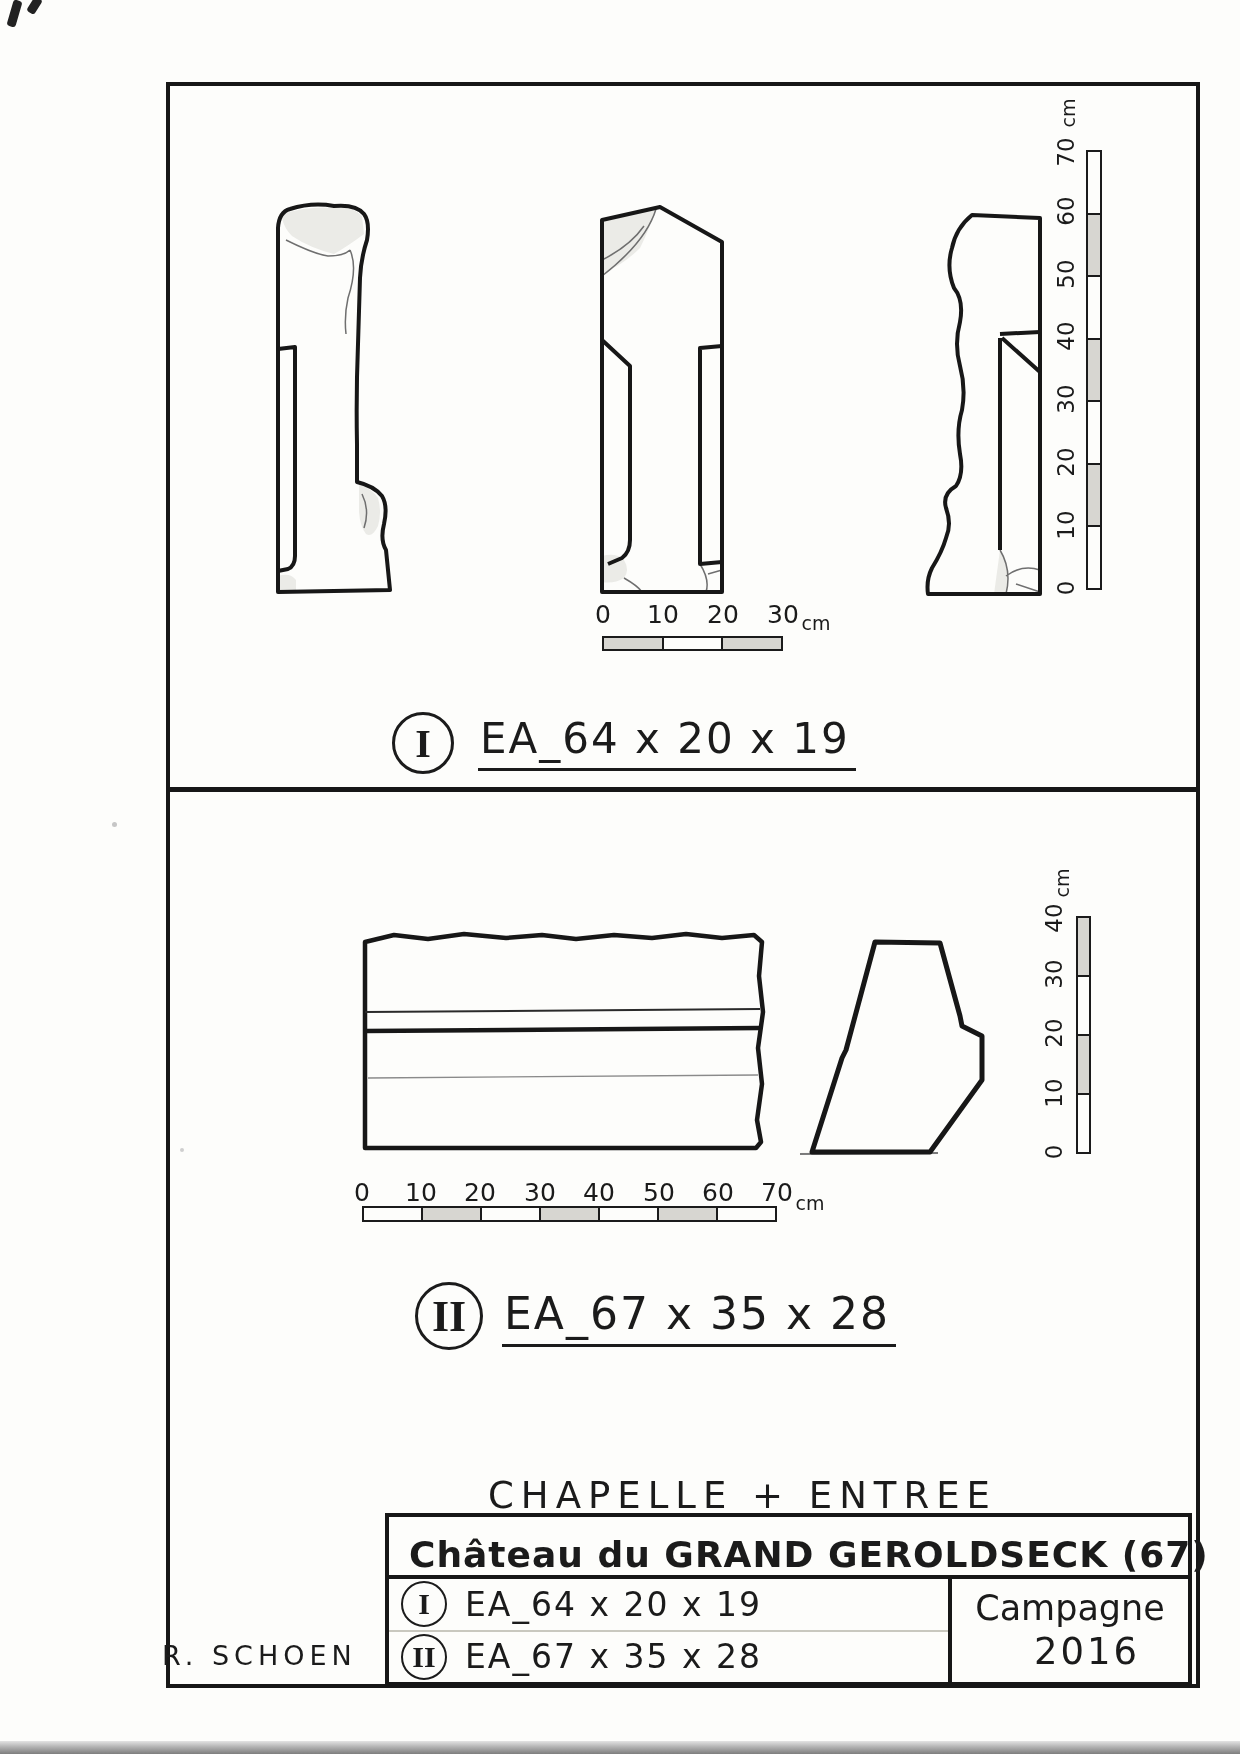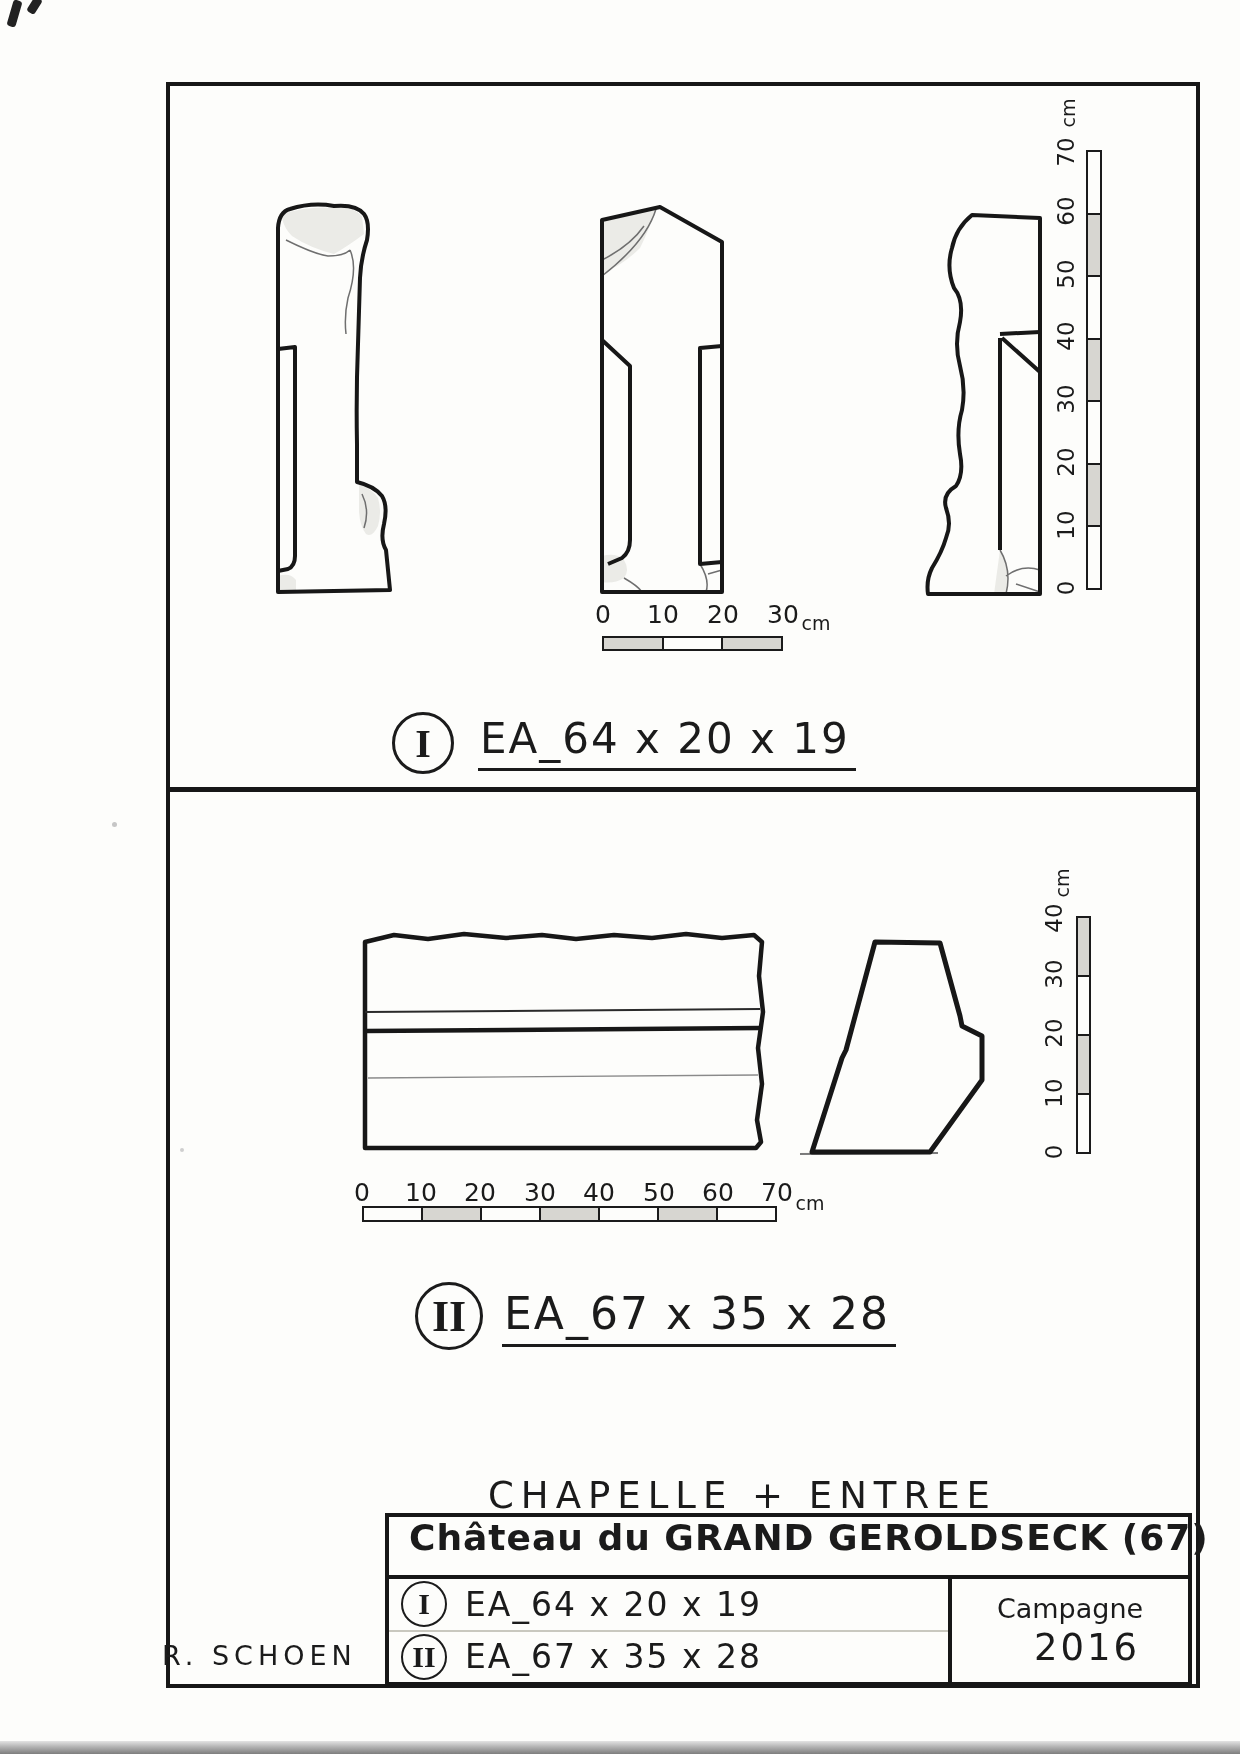--- a/index.html
+++ b/index.html
@@ -30,31 +30,31 @@
   
   .num-circle{border:3px solid #1b1b1b;border-radius:50%;display:flex;align-items:center;justify-content:center;
               font-family:"Liberation Serif",serif;font-weight:bold;background:transparent;}
   .code{font-size:42px;letter-spacing:2px;border-bottom:3px solid #1b1b1b;padding:0 6px 5px 2px;white-space:nowrap;}
 
   #caption{left:488px;top:1458px;font-size:37px;letter-spacing:7px;border-bottom:3px solid #4a4a4a;
            white-space:nowrap;margin-top:16px;}
 
   
   #title-block{left:385px;top:1513px;width:799px;height:165px;border:4px solid #171717;background:#fdfdfb;}
-  #tb-title-row{height:58px;border-bottom:4px solid #171717;display:flex;align-items:flex-start;
+  #tb-title-row{height:58px;border-bottom:4px solid #171717;display:flex;align-items:flex-end;
                 padding-left:20px;font-size:36px;font-weight:600;letter-spacing:1px;white-space:nowrap;}
   #tb-lower{display:flex;height:103px;}
   #tb-rows{flex:1;display:flex;flex-direction:column;}
   .tb-row{flex:1;display:flex;align-items:center;gap:18px;padding-left:12px;}
   .tb-row-sep{border-bottom:2px solid #c9c8bf;}
   .tb-circle{width:42px;height:42px;border-width:2.5px;font-size:30px;flex:none;}
   .tb-code{font-size:33px;letter-spacing:2px;white-space:nowrap;}
   #tb-campaign{width:236px;border-left:4px solid #171717;display:flex;flex-direction:column;
                justify-content:center;align-items:center;gap:2px;}
-  #tb-campaign-label{font-size:27px;}
+  #tb-campaign-label{font-size:35px;}
   #tb-campaign-year{font-size:37px;letter-spacing:3px;padding-left:34px;}
 
   #author{left:162px;top:1640px;font-size:27px;letter-spacing:5px;white-space:nowrap;}
 
   
   .mark{background:#222;border-radius:3px;}
   #bottom-band{left:0;top:1741px;width:1240px;height:13px;
                background:linear-gradient(180deg,#e3e3e3 0%,#b3b3b3 45%,#7e7e7e 100%);}
   .speck{border-radius:50%;}
 

